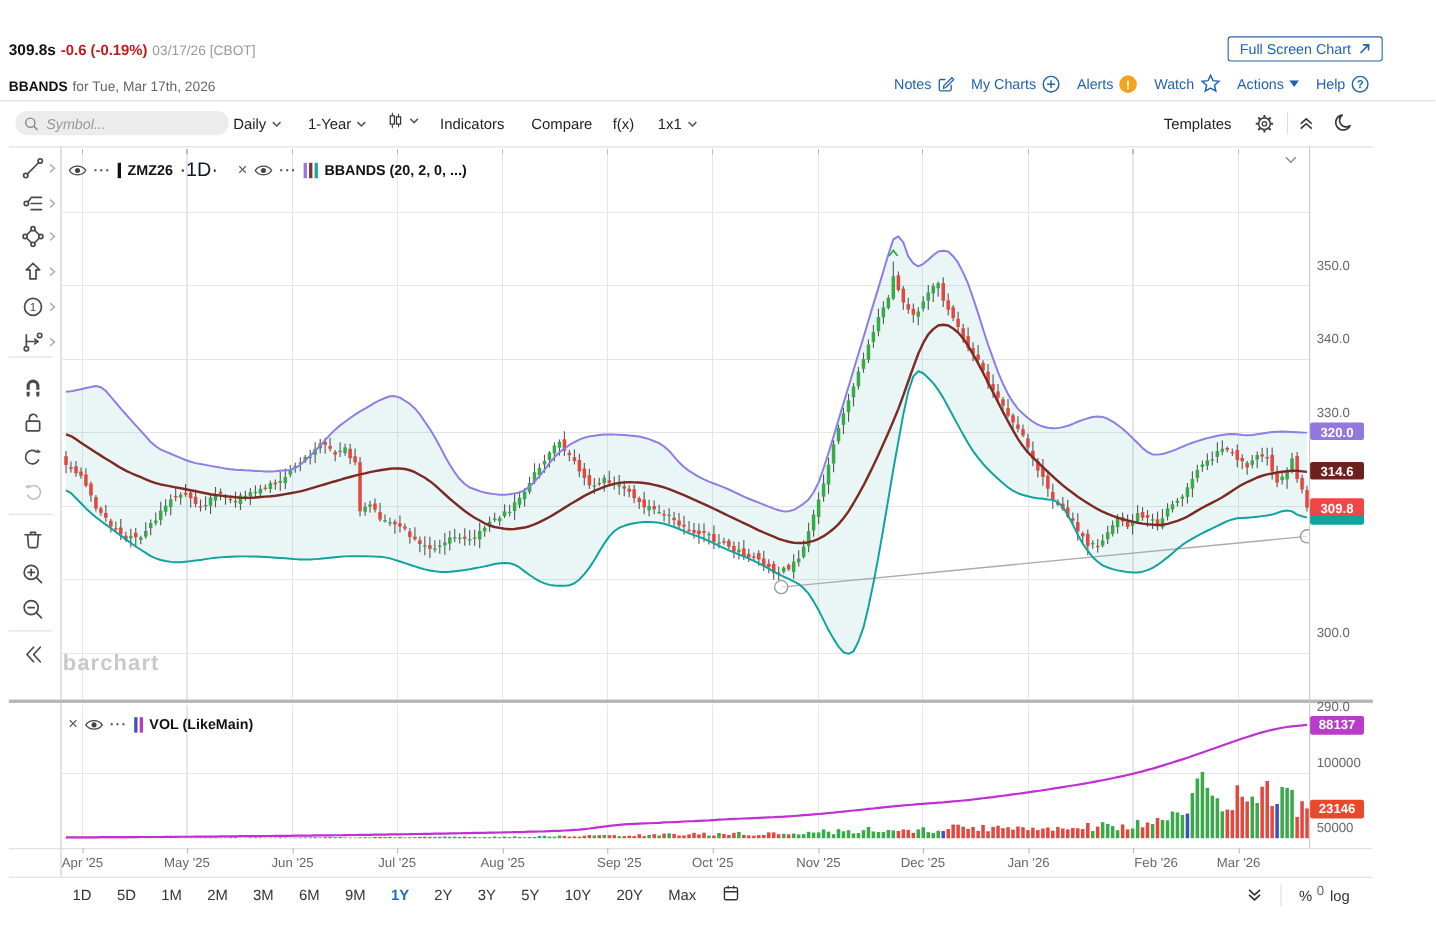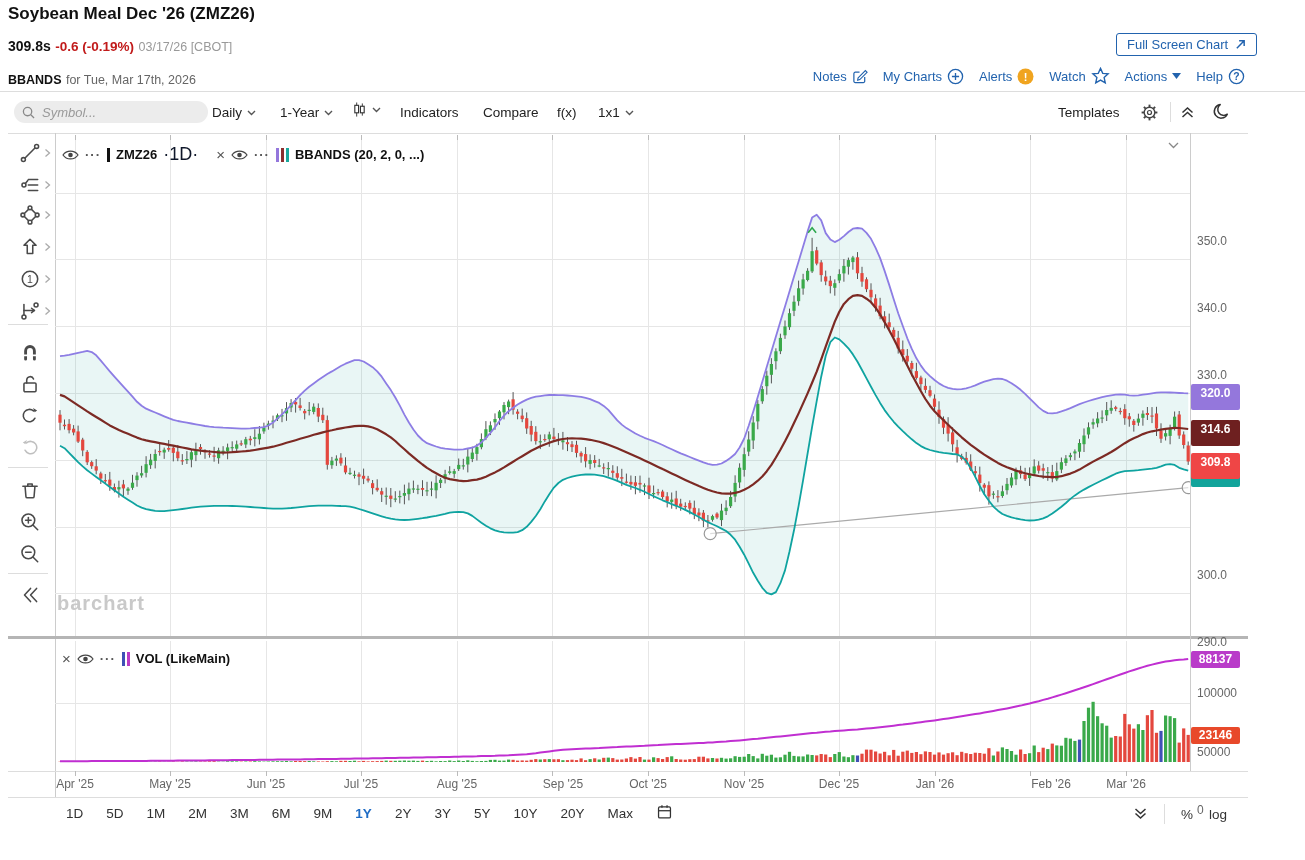--- a/index.html
+++ b/index.html
@@ -16,21 +16,21 @@
   .linksrow{display:flex;align-items:center;gap:15px;font-size:13px;color:#2263ae;}
   .linkitem{display:flex;align-items:center;gap:5px;cursor:pointer;}
   .fsbtn{display:flex;align-items:center;gap:7px;border:1px solid #2263ae;color:#2263ae;
          border-radius:3px;height:23px;padding:0 10px;font-size:13px;background:#fff;cursor:pointer;}
   .hdiv{background:#ddd;height:1px;}
   .toolitem{display:flex;align-items:center;gap:5px;font-size:13.5px;color:#222;cursor:pointer;}
   .searchpill{display:flex;align-items:center;gap:7px;background:#ececec;border-radius:11px;
               width:178px;height:22px;padding:0 8px;}
   .searchtxt{font-size:13px;color:#999;font-style:italic;}
   .lbl{position:absolute;font-size:12px;color:#666;white-space:nowrap;margin-top:48px;}
-  .badge{position:absolute;left:1191px;width:49px;height:26px;line-height:18px;text-align:center;
+  .badge{position:absolute;left:1191px;width:49px;height:16px;line-height:18px;text-align:center;
          font-weight:bold;font-size:12px;color:#fff;border-radius:2px;}
   .vbadge{height:17px;line-height:17px;}
   .legend{display:flex;align-items:center;gap:6px;font-size:13px;color:#111;}
   .lgname{font-weight:bold;font-size:13px;color:#111;}
   .lgint{font-size:18px;color:#0f172a;}
   .sw{display:inline-block;width:3px;height:14px;}
   .dots{font-weight:bold;color:#555;letter-spacing:1px;font-size:13px;line-height:10px;}
   .xclose{color:#555;font-size:15px;line-height:13px;cursor:pointer;}
   .wm{font-size:20px;font-weight:bold;color:#c9c9c9;letter-spacing:1px;}
   .mlabel{position:absolute;width:70px;text-align:center;font-size:12px;color:#666;top:777px;}
@@ -42,21 +42,20 @@
   .sdiv{position:absolute;left:8px;width:40px;height:1px;background:#ddd;}
   .vline{position:absolute;width:1px;background:#ccc;}
   .tick{position:absolute;width:1px;height:5px;background:#bbb;top:771px;}
   svg{display:block;}
 </style>
 </head>
 <body>
 
 <div id="app">
 
-  <div class="abs ttl" style="left:8px;top:4px;">Soybean Meal Dec '26 (ZMZ26)</div>
   <div class="abs nowrap" style="left:8px;top:37px;">
     <span class="price">309.8s</span>
     <span class="chg">-0.6 (-0.19%)</span>
     <span class="dtex">03/17/26 [CBOT]</span>
   </div>
   <div class="abs nowrap" style="left:8px;top:70px;">
     <span class="chlbl">BBANDS</span>
     <span class="chfor">for Tue, Mar 17th, 2026</span>
   </div>
 

